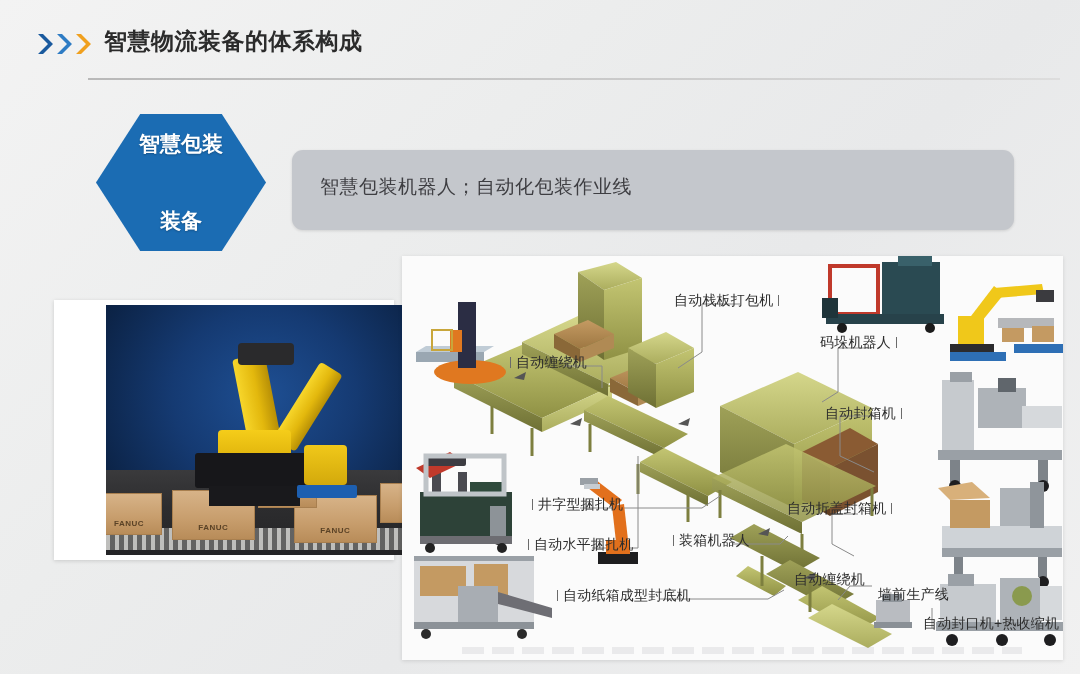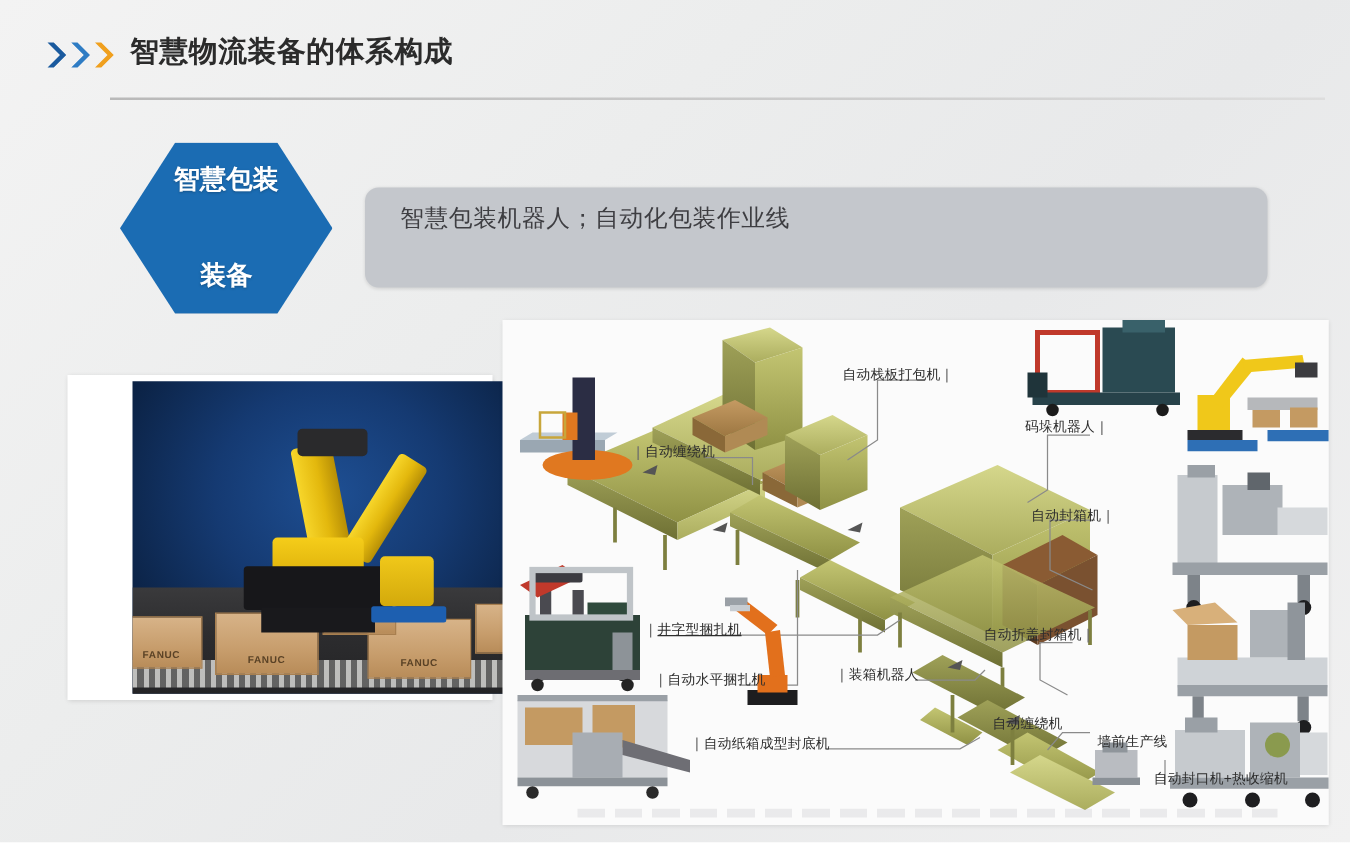--- a/index.html
+++ b/index.html
@@ -83,21 +83,21 @@
   #desc-panel {
     position: absolute;
     left: 292px; top: 150px;
     width: 722px; height: 80px;
     background: #c4c7cc;
     border-radius: 11px;
     box-shadow: 0 1px 3px rgba(0,0,0,0.12);
   }
   #desc-text {
     position: absolute;
-    left: 28px; top: 12px;
+    left: 28px; top: 24px;
     font-size: 19px;
     color: #3e3e42;
     letter-spacing: 0.5px;
     white-space: nowrap;
   }
 
   
   #photo-frame {
     position: absolute;
     left: 54px; top: 300px;
@@ -192,21 +192,21 @@
     left: 402px; top: 256px;
     width: 661px; height: 404px;
     background: #fbfbfb;
     box-shadow: 0 1px 4px rgba(0,0,0,0.12);
     overflow: hidden;
   }
   #diagram-svg { position: absolute; inset: 0; }
 
   .dlabel {
     position: absolute;
-    font-size: 11px;
+    font-size: 14px;
     color: #2d2d2d;
     white-space: nowrap;
     letter-spacing: 0.2px;
     padding-left: 5px;
     border-left: 1.5px solid #6b6b6b;
     line-height: 11px;
   }
   .dlabel.right-tick {
     padding-left: 0;
     padding-right: 5px;
@@ -525,21 +525,21 @@
 
       <g>
         <rect x="474" y="344" width="34" height="22" fill="#b9bcc1"></rect>
         <rect x="480" y="338" width="20" height="8" fill="#8f959b"></rect>
         <rect x="472" y="366" width="38" height="6" fill="#8a9096"></rect>
       </g>
     </svg>
 
     <div class="dlabel" style="left:108px; top:101px;">自动缠绕机</div>
     <div class="dlabel" style="left:126px; top:283px;">自动水平捆扎机</div>
-    <div class="dlabel" style="left:118px; top:243px;text-decoration:underline;">井字型捆扎机</div>
+    <div class="dlabel" style="left:130px; top:243px;">井字型捆扎机</div>
     <div class="dlabel" style="left:155px; top:334px;">自动纸箱成型封底机</div>
     <div class="dlabel" style="left:271px; top:279px;">装箱机器人</div>
 
     <div class="dlabel right-tick" style="left:272px; top:39px;">自动栈板打包机</div>
     <div class="dlabel right-tick" style="left:418px; top:81px;">码垛机器人</div>
     <div class="dlabel right-tick" style="left:423px; top:152px;">自动封箱机</div>
     <div class="dlabel right-tick" style="left:385px; top:247px;">自动折盖封箱机</div>
 
     <div class="dlabel plain" style="left:392px; top:318px;">自动缠绕机</div>
     <div class="dlabel plain" style="left:476px; top:333px;">墙前生产线</div>

